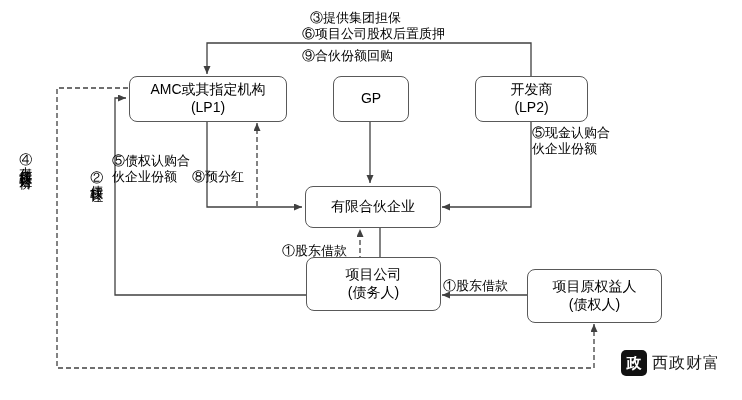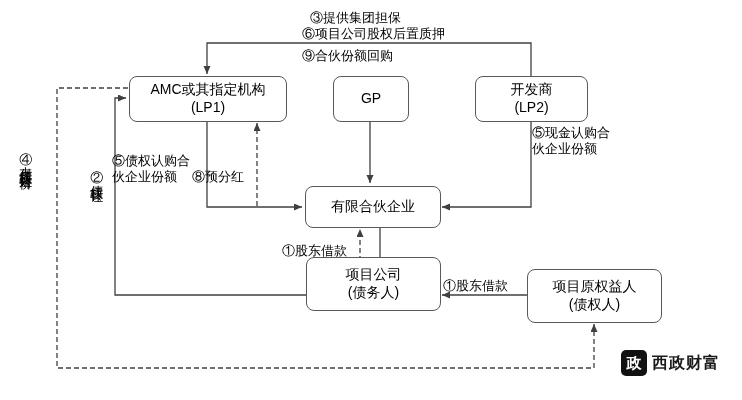--- a/index.html
+++ b/index.html
@@ -19,21 +19,21 @@
     position:absolute;font-size:13px;line-height:1.25;white-space:pre-line;
   }
   .vert{
     writing-mode:vertical-rl;text-orientation:upright;letter-spacing:1.5px;
   }
   .wm{position:absolute;left:621px;top:350px;display:flex;align-items:center;gap:5px;}
   .wm-logo{
     width:26px;height:26px;background:#111;border-radius:5px;color:#fff;
     display:flex;align-items:center;justify-content:center;font-size:15px;font-weight:bold;
   }
-  .wm-text{font-size:16px;font-weight:bold;color:#1a1a1a;letter-spacing:1px;}
+  .wm-text{font-size:16px;font-weight:normal;color:#1a1a1a;letter-spacing:1px;}
 </style>
 </head>
 <body>
 
 <div class="stage">
 
   <svg class="lines" width="742" height="400" viewBox="0 0 742 400">
     <defs>
       <marker id="arr" markerWidth="9" markerHeight="8" refX="8" refY="3.5" orient="auto" markerUnits="userSpaceOnUse">
         <path d="M0,0 L8,3.5 L0,7 Z" fill="#404040"></path>

